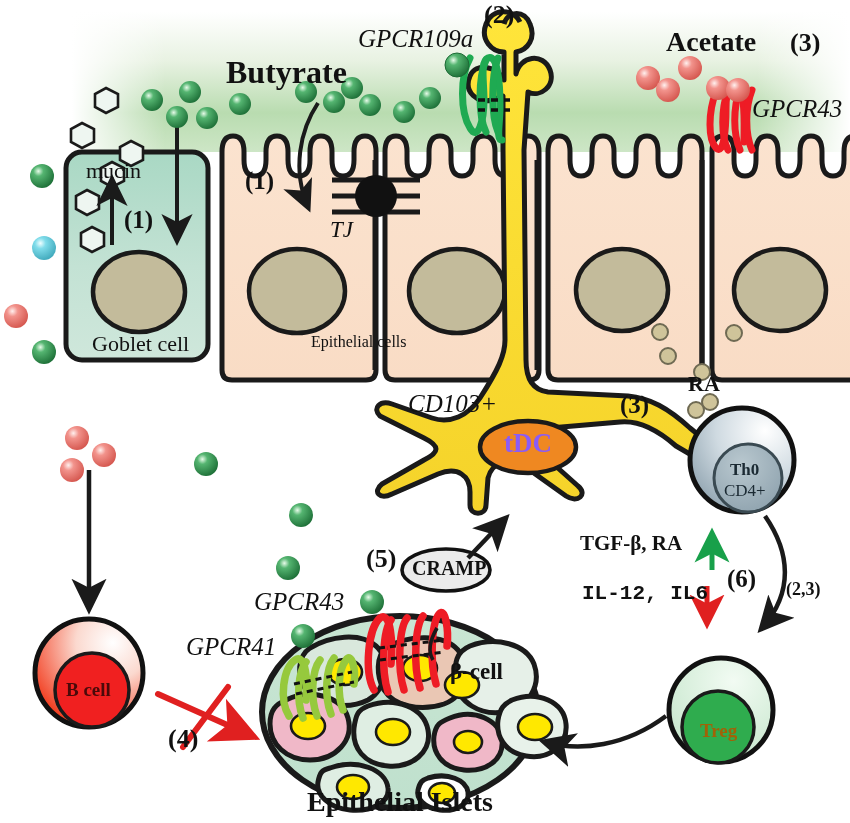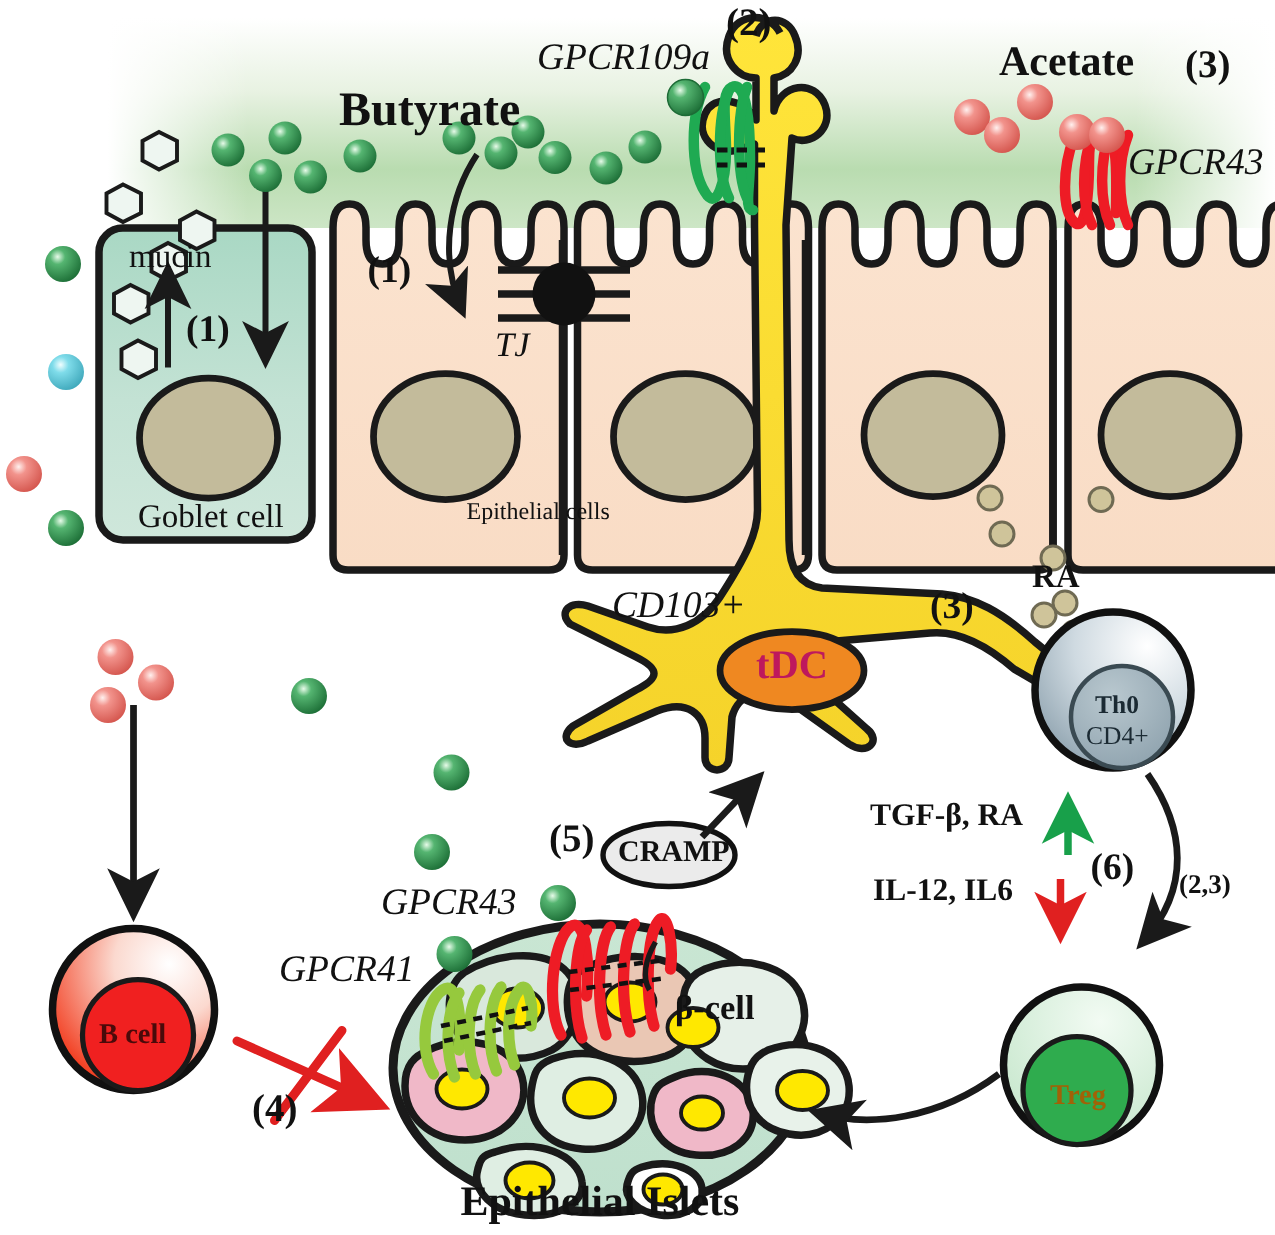--- a/index.html
+++ b/index.html
@@ -408,29 +408,29 @@
   <div class="lbl plain-serif" style="left:86px;top:160px;font-size:22px;">mucin</div>
   <div class="lbl num" style="left:124px;top:207px;font-size:25px;">(1)</div>
   <div class="lbl plain-serif" style="left:92px;top:333px;font-size:22px;text-align:right;">Goblet cell</div>
 
   <div class="lbl num" style="left:245px;top:168px;font-size:25px;">(1)</div>
   <div class="lbl ital-serif" style="left:330px;top:218px;font-size:23px;">TJ</div>
   <div class="lbl plain-serif" style="left:311px;top:334px;font-size:16px;">Epithelial cells</div>
 
 
   <div class="lbl ital-serif" style="left:408px;top:391px;font-size:25px;">CD103+</div>
-  <div class="lbl bold-serif" style="left:504px;top:430px;font-size:27px;color:#be185d;">tDC</div>
+  <div class="lbl bold-serif" style="left:504px;top:430px;font-size:27px;color:#8b5cf6;">tDC</div>
   <div class="lbl num" style="left:620px;top:392px;font-size:25px;">(3)</div>
   <div class="lbl bold-serif" style="left:688px;top:373px;font-size:22px;">RA</div>
 
   <div class="lbl bold-serif" style="left:730px;top:461px;font-size:17px;color:#1b2a33;">Th0</div>
   <div class="lbl plain-serif" style="left:724px;top:482px;font-size:17px;color:#1b2a33;">CD4+</div>
 
   <div class="lbl bold-serif" style="left:580px;top:533px;font-size:21px;">TGF-β, RA</div>
-  <div class="lbl bold-serif" style="left:582px;top:583px;font-size:21px;">IL-12, IL6</div>
+  <div class="lbl bold-serif" style="left:582px;top:583px;font-size:21px;font-family:Liberation Mono, monospace;">IL-12, IL6</div>
   <div class="lbl num" style="left:727px;top:566px;font-size:25px;">(6)</div>
   <div class="lbl num" style="left:786px;top:580px;font-size:18px;">(2,3)</div>
 
   <div class="lbl bold-serif" style="left:700px;top:721px;font-size:19px;color:#a16207;">Treg</div>
 
   <div class="lbl bold-serif" style="left:66px;top:680px;font-size:19px;color:#4a0a0a;">B cell</div>
 
   <div class="lbl num" style="left:168px;top:726px;font-size:26px;">(4)</div>
   <div class="lbl num" style="left:366px;top:546px;font-size:26px;">(5)</div>
 

